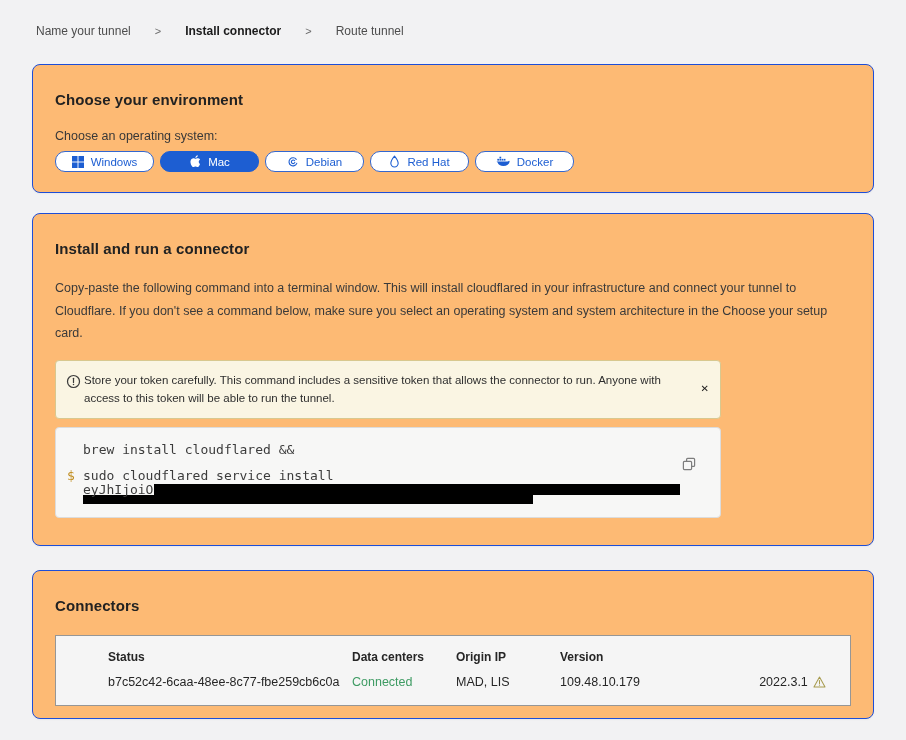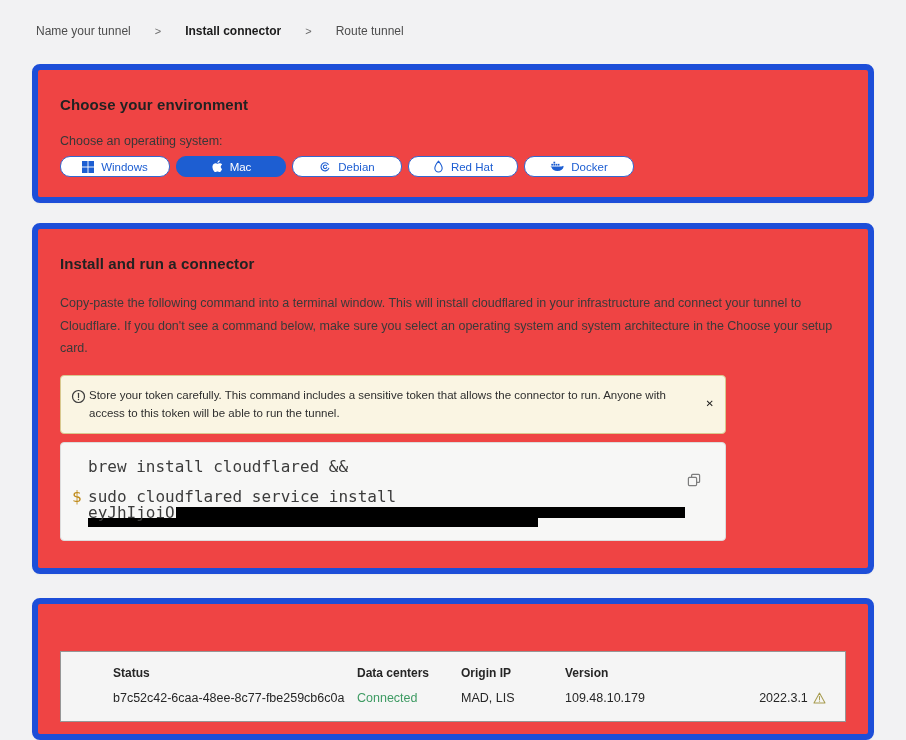--- a/index.html
+++ b/index.html
@@ -19,33 +19,33 @@
     gap:24px;
     color:#4d4d4d;
   }
   .crumb { cursor:default; }
   .crumb.active { font-weight:700; color:#1b1b1b; }
   .crumb-sep { color:#6b6b6b; font-size:11px; }
 
   
   .card {
     margin:0 32px;
-    background:#ef4444;
-    border:6px solid #1d4ed8;
+    background:#fdba74;
+    border:1px solid #1d4ed8;
     border-radius:8px;
     box-shadow:0 1px 2px rgba(0,0,0,0.04);
   }
   .card-title { font-size:15px; font-weight:700; color:#222; letter-spacing:.1px; }
 
   
   .env-card { margin-top:26px; padding:26px 22px 20px 22px; }
   .os-label { margin-top:21px; font-size:12.5px; color:#383838; }
   .os-row { margin-top:8px; display:flex; gap:6px; }
   .os-btn {
-    width:110px; height:21px;
+    width:99px; height:21px;
     display:flex; align-items:center; justify-content:center; gap:7px;
     background:#fff;
     border:1px solid #3467cf;
     border-radius:10px;
     color:#1d5ed2;
     font-family:"Liberation Sans", sans-serif;
     font-size:11.5px;
     cursor:pointer;
   }
   .os-btn.selected { background:#1d5ed2; border-color:#1d5ed2; color:#fff; }
@@ -82,21 +82,21 @@
   }
   .codeblock {
     position:relative;
     margin-top:8px;
     width:666px;
     background:#f7f7f6;
     border:1px solid #dcdcdc;
     border-radius:4px;
     padding:14px 40px 13px 27px;
     font-family:"DejaVu Sans Mono", monospace;
-    font-size:16px;
+    font-size:13px;
     color:#3c3c3c;
   }
   .code-line1 { margin-bottom:11px; }
   .code-cmd { position:relative; }
   .code-prompt { position:absolute; left:-16px; top:0; color:#c08c1d; }
   .token-line { display:flex; align-items:center; height:11px; margin-top:1px; }
   .redact-1 { display:inline-block; width:542px; height:11px; background:#000; margin-left:1px; }
   .redact-2 { width:450px; height:9px; background:#000; }
   .copy-btn { position:absolute; right:24px; top:29px; cursor:pointer; }
 
@@ -222,20 +222,21 @@
     <span class="copy-btn">
       <svg width="14" height="14" viewBox="0 0 14 14" fill="none" stroke="#7d7d7d" stroke-width="1.2">
           <path d="M4.6 4.4V2.4a1 1 0 0 1 1-1h6a1 1 0 0 1 1 1v6a1 1 0 0 1-1 1h-2"></path>
           <rect x="1.4" y="4.4" width="8.2" height="8.2" rx="1"></rect>
         </svg>
     </span>
   </div>
 </section>
 
 <section class="card connectors-card">
+  <h2 class="card-title">Connectors</h2>
   <div class="conn-table">
     <div class="t-row t-head">
       <div class="t-cell">Status</div>
       <div class="t-cell">Data centers</div>
       <div class="t-cell">Origin IP</div>
       <div class="t-cell">Version</div>
     </div>
     <div class="t-row">
       <div class="t-cell">b7c52c42-6caa-48ee-8c77-fbe259cb6c0a</div>
       <div class="t-cell status-connected">Connected</div>

